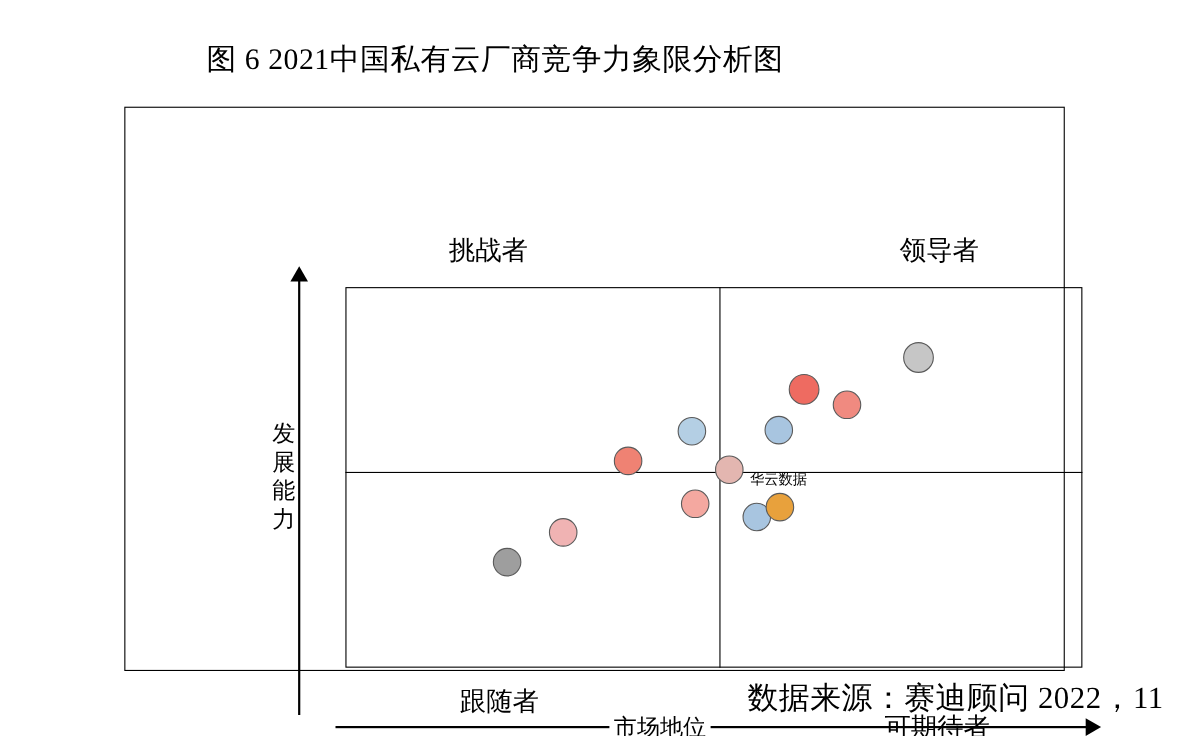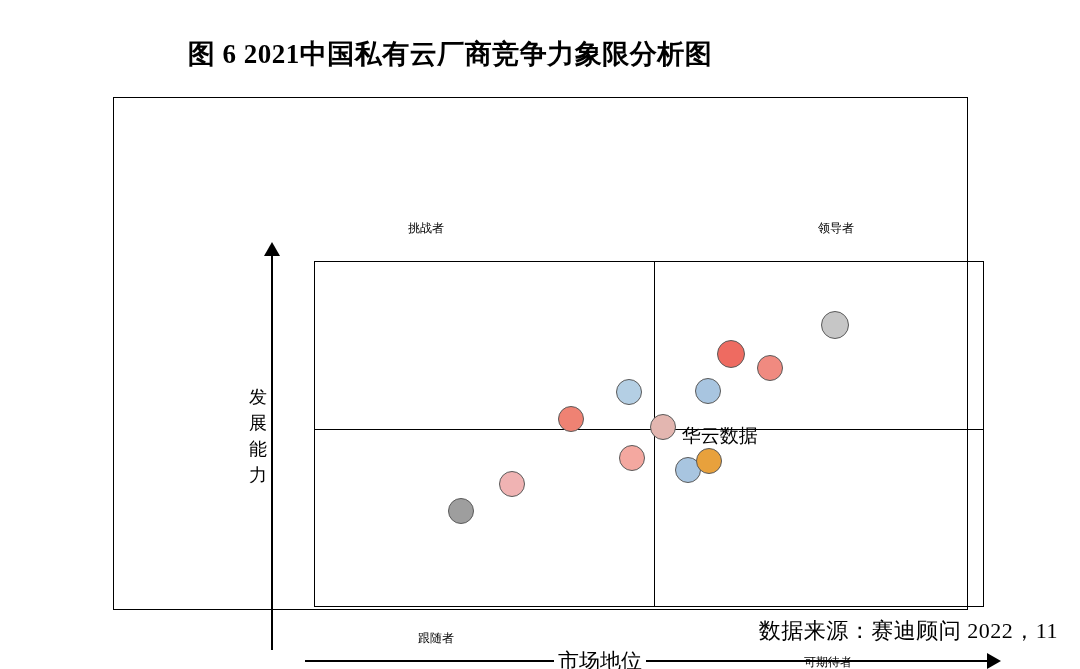--- a/index.html
+++ b/index.html
@@ -15,21 +15,21 @@
     position: relative;
     overflow: hidden;
   }
   #figure-title {
     position: absolute;
     left: 0;
     top: 36px;
     width: 900px;
     text-align: center;
     font-size: 27px;
-    font-weight: bold;
+    font-weight: normal;
     letter-spacing: 0.5px;
   }
   #chart-frame {
     position: absolute;
     left: 113px;
     top: 97px;
     width: 855px;
     height: 513px;
     border: 1.5px solid #000000;
     box-sizing: border-box;
@@ -97,63 +97,63 @@
     height: 0;
     border-top: 8px solid transparent;
     border-bottom: 8px solid transparent;
     border-left: 14px solid #000000;
   }
   #y-axis-label {
     position: absolute;
     left: 129px;
     top: 286px;
     width: 30px;
-    font-size: 18px;
+    font-size: 21px;
     line-height: 26px;
     text-align: center;
-    font-family: Liberation Serif, serif;
+    font-family: Liberation Mono, monospace;
   }
   #x-axis-label {
     position: absolute;
     left: 440px;
     top: 550px;
     font-size: 21px;
     line-height: 26px;
     text-align: center;
     background: #ffffff;
     padding: 0 4px;
   }
   .quad-label {
     position: absolute;
-    font-size: 12px;
+    font-size: 24px;
     line-height: 24px;
     font-family: Liberation Serif, serif;
   }
   #quad-label-challenger { left: 294px; top: 118px; }
   #quad-label-leader     { left: 704px; top: 118px; }
   #quad-label-follower   { left: 304px; top: 528px; }
   #quad-label-expected   { left: 664px; top: 552px; margin-left: 26px; }
 
   .dot {
     position: absolute;
     border-radius: 50%;
     border: 1.2px solid #5a5a5a;
     box-sizing: border-box;
   }
   #highlight-label {
     position: absolute;
-    font-size: 19px;
+    font-size: 13px;
     line-height: 20px;
     white-space: nowrap;
   }
   #source-note {
     position: absolute;
     right: 22px;
     top: 616px;
-    font-size: 22px;
+    font-size: 28px;
     letter-spacing: 0.5px;
   }
 </style>
 </head>
 <body>
 
 <div id="figure-title">图 6  2021中国私有云厂商竞争力象限分析图</div>
 
 <div id="chart-frame">
 

